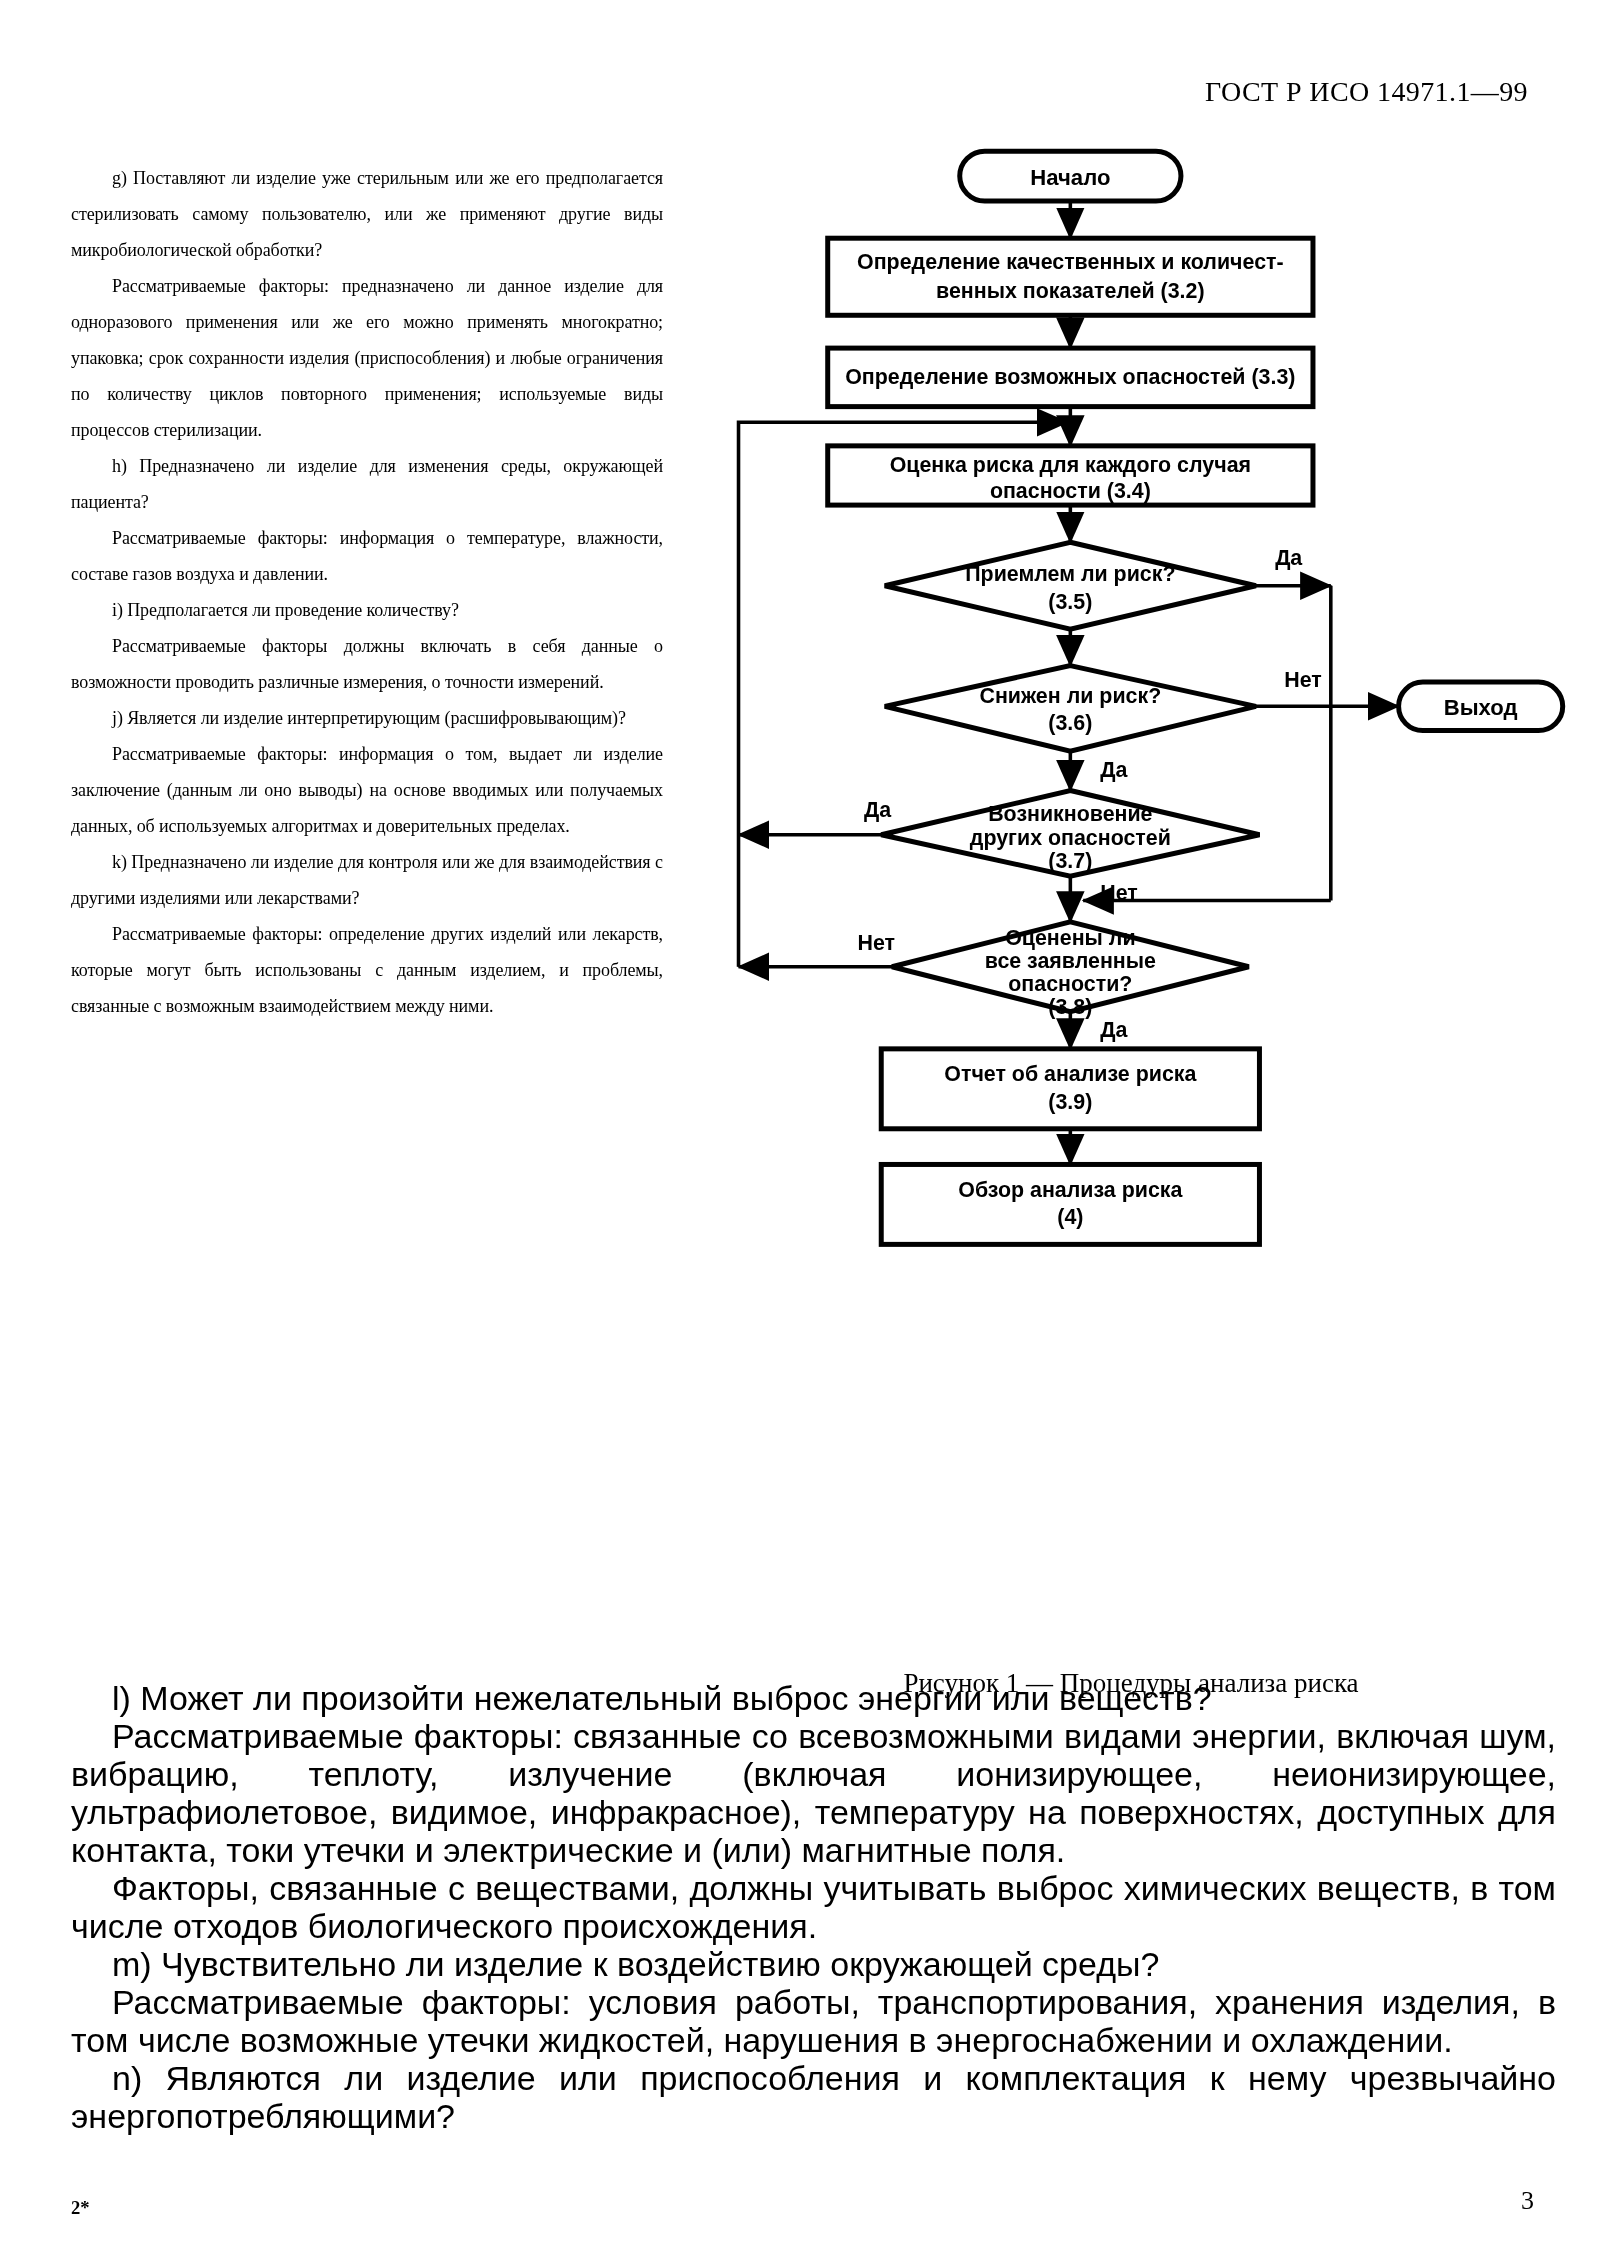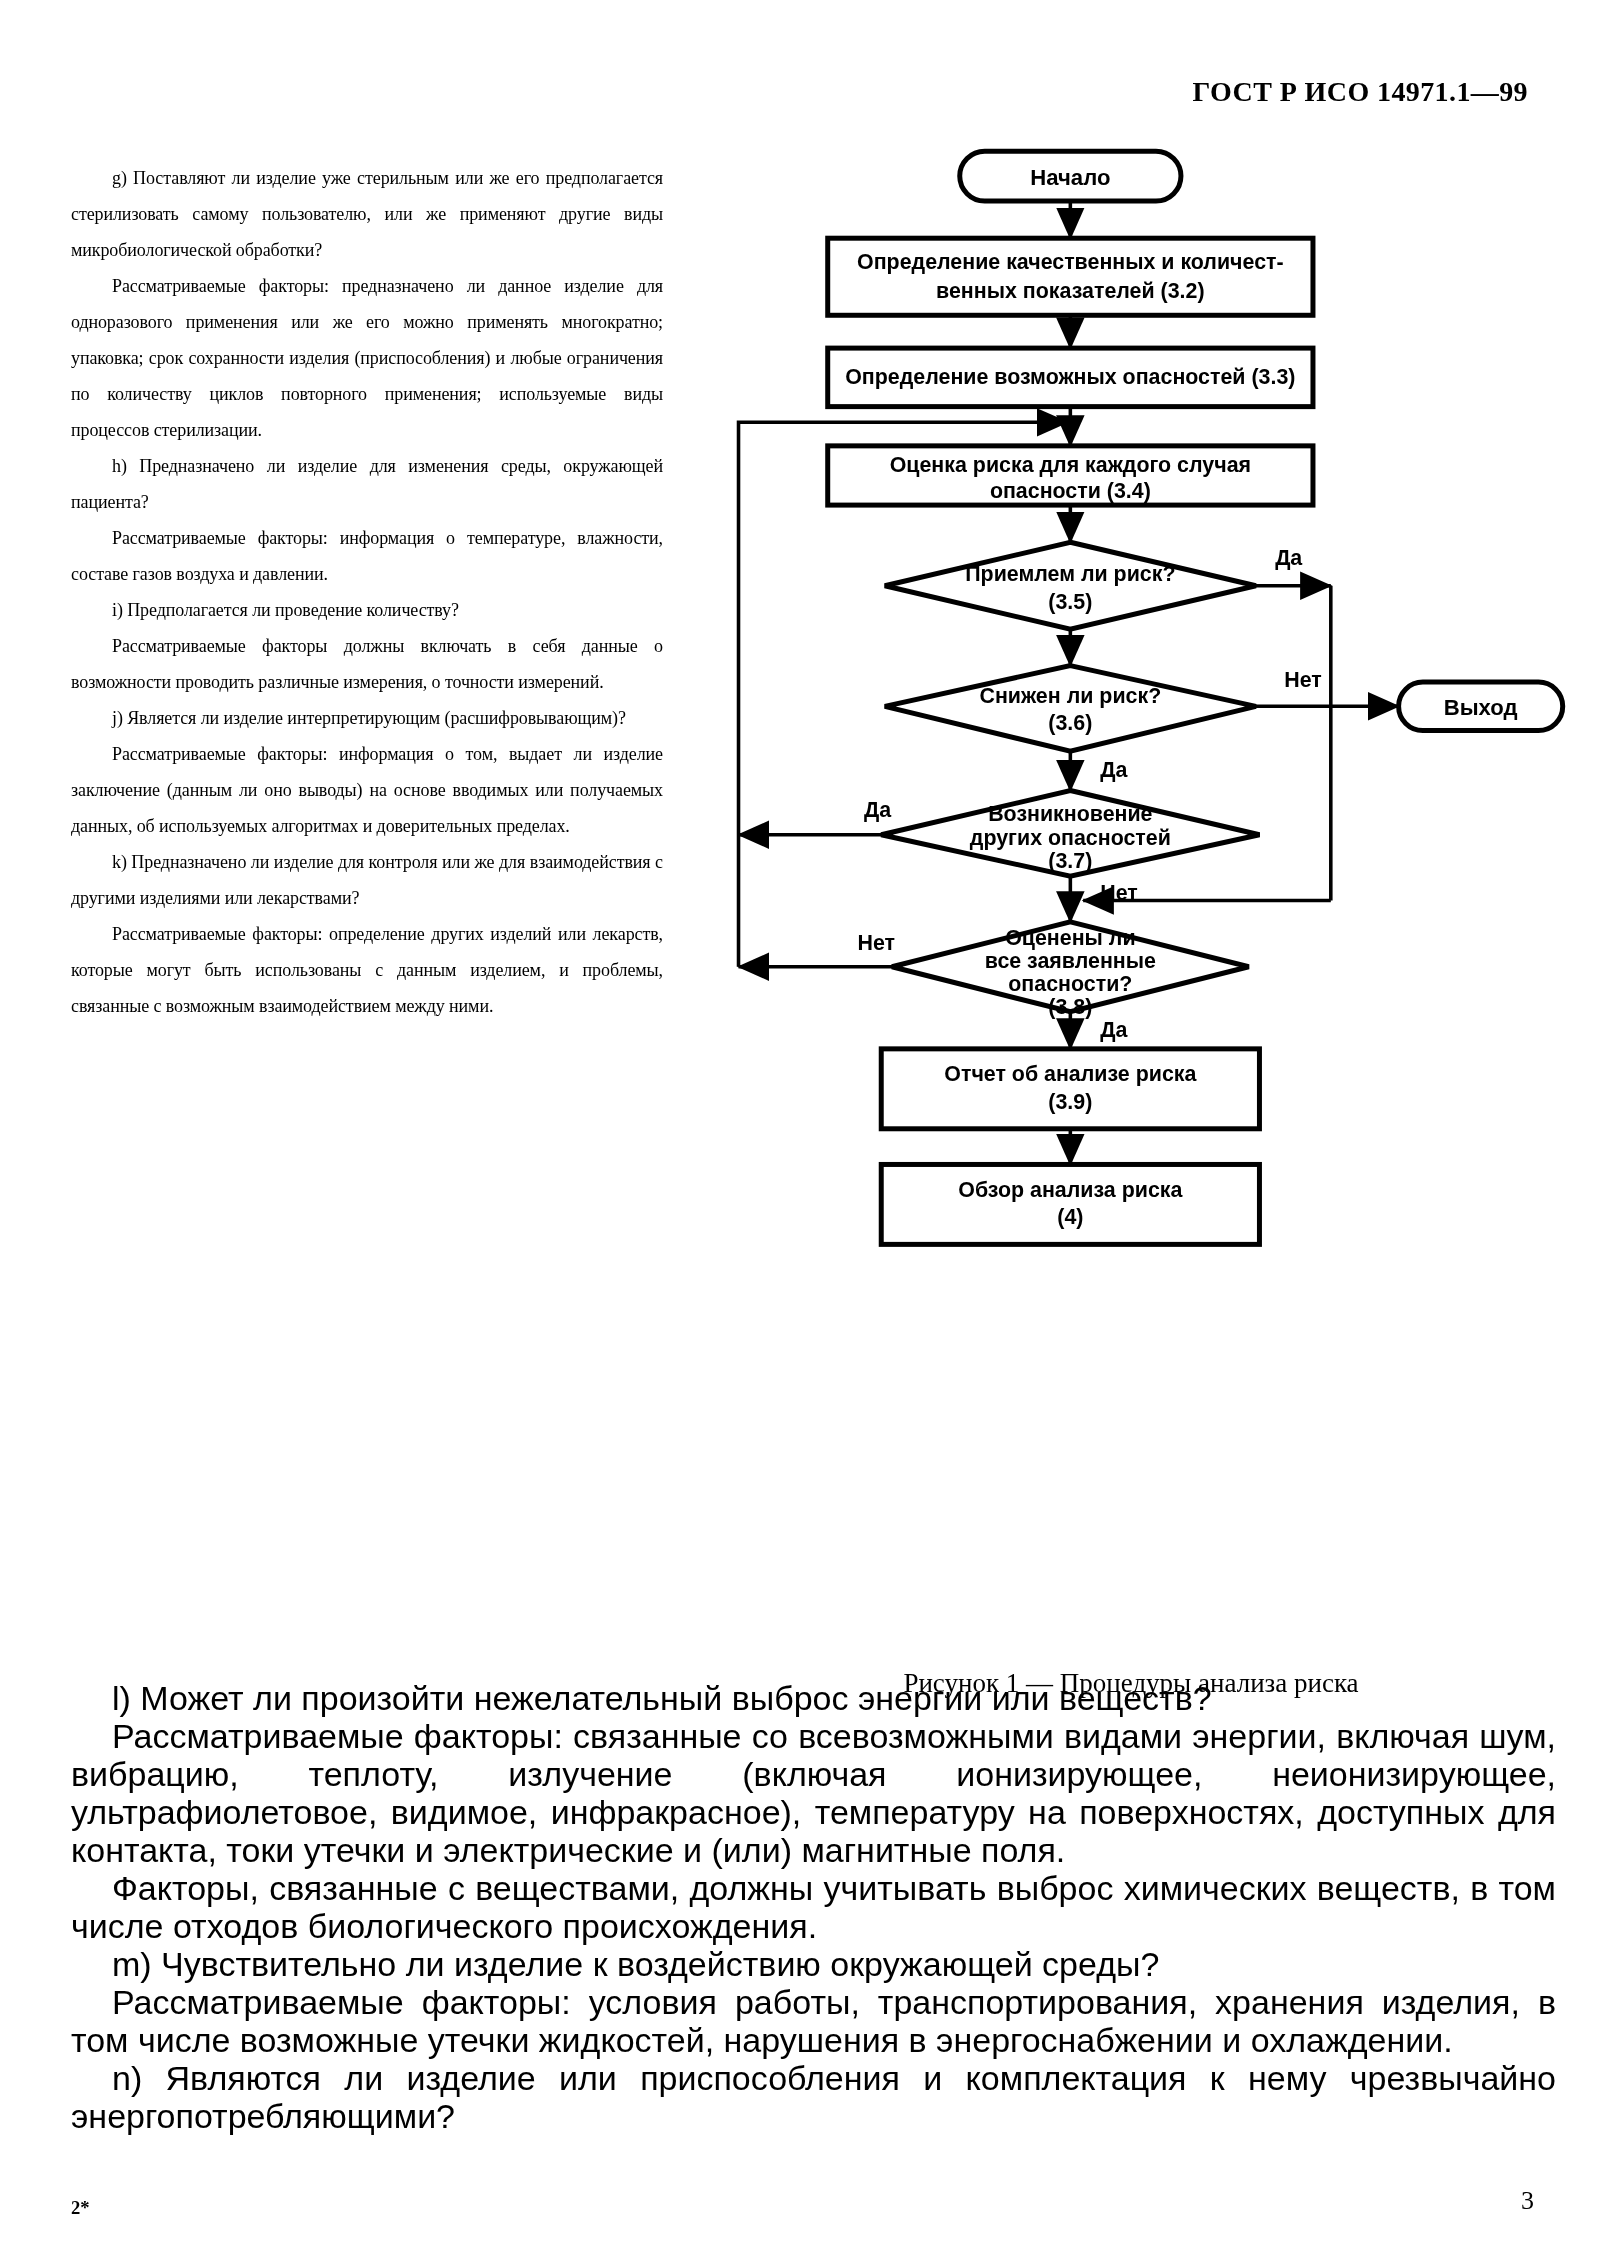--- a/index.html
+++ b/index.html
@@ -10,21 +10,21 @@
     position:relative;
     overflow:hidden;
   }
 
   .page { position:absolute; inset:0; }
 
   
   .hdr {
     position:absolute; top:76px; right:97px;
     font-family:"Liberation Serif", serif;
-    font-weight:bold; font-size:28px; letter-spacing:0.4px;
+    font-weight:normal; font-size:28px; letter-spacing:0.4px;
   }
 
   
   .colwrap { position:absolute; left:0; top:121px; width:1625px; height:1542px; }
 
   .leftcol {
     position:absolute; left:71px; top:39px; width:592px;
   }
   .leftcol p {
     margin:0;

